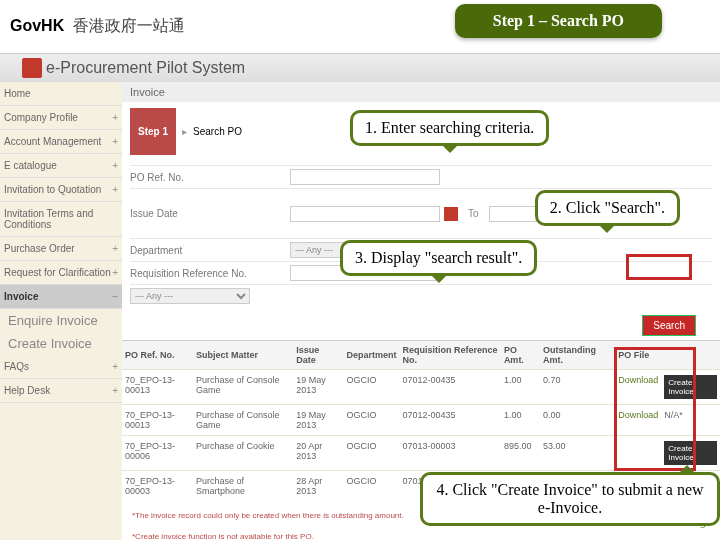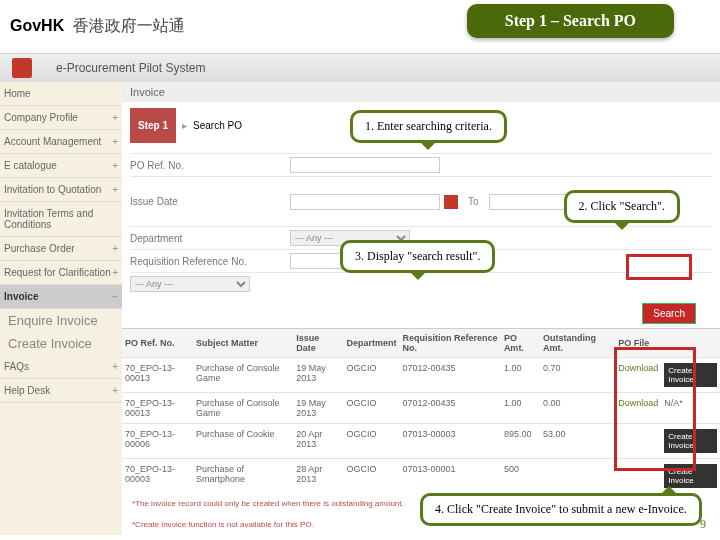--- a/index.html
+++ b/index.html
@@ -1,50 +1,50 @@
 <!DOCTYPE html>
 <html><head>
 <meta charset="utf-8">
 <style>
 * { margin:0; padding:0; box-sizing:border-box; font-family:Arial,sans-serif; }
 body { width:720px; height:540px; background:#fff; position:relative; overflow:hidden; }
 .header { padding:16px 10px; font-size:16px; color:#444; border-bottom:1px solid #ccc; }
 .header .gov { font-weight:bold; }
 .header .gov b { color:#000; }
 .header .cn { margin-left:4px; font-family:"Microsoft YaHei",sans-serif; }
-.step-badge { position:absolute; top:4px; right:46px; background:#4a6a0a; color:#fff; border:2px solid #4a6a0a; border-radius:10px; padding:6px 36px; font-size:16px; font-family:Georgia,serif; font-weight:bold; box-shadow:0 2px 4px rgba(0,0,0,.3); }
-.sysbar { background:linear-gradient(#eee,#ddd); padding:4px 12px; font-size:12px; color:#555; display:flex; align-items:center; gap:24px; }
+.step-badge { position:absolute; top:4px; right:58px; background:#4a6a0a; color:#fff; border:2px solid #4a6a0a; border-radius:10px; padding:6px 36px; font-size:16px; font-family:Georgia,serif; font-weight:bold; box-shadow:0 2px 4px rgba(0,0,0,.3); }
+.sysbar { background:linear-gradient(#eee,#ddd); padding:4px 22px; font-size:16px; color:#555; display:flex; align-items:center; gap:4px; }
 .sysbar .logo { width:20px; height:20px; background:#c0392b; border-radius:2px; display:inline-block; }
 .layout { display:flex; }
 .sidebar { width:122px; background:#f5f0e0; font-size:10px; color:#666; filter:blur(.3px); }
 .sidebar .item { padding:6px 4px; border-bottom:1px solid #ddd; position:relative; }
 .sidebar .item.active { background:#ccc; font-weight:bold; color:#333; }
 .sidebar .sub { padding:4px 8px; font-size:13px; color:#888; }
 .sidebar .plus { position:absolute; right:4px; top:6px; color:#999; }
 .main { flex:1; padding:0; filter:blur(.4px); }
 .tabbar { background:#eee; padding:4px 8px; font-size:11px; color:#666; }
 .crumb { padding:6px 8px; font-size:10px; display:flex; align-items:center; gap:6px; }
-.crumb .st { background:#b94a48; color:#fff; padding:12px 8px; font-weight:bold; }
+.crumb .st { background:#b94a48; color:#fff; padding:18px 8px; font-weight:bold; }
 .crumb .arrow { color:#999; }
 .form { padding:4px 8px; font-size:10px; color:#777; }
 .form .row { display:flex; align-items:center; padding:3px 0; border-top:1px solid #e8e8e8; }
 .form .lab { width:160px; }
 .form input[type=text] { border:1px solid #ccc; height:16px; width:150px; background:#fff; }
 .form select { border:1px solid #ccc; height:16px; width:120px; font-size:9px; color:#888; }
 .form .to { margin:16px 10px; color:#888; }
 .cal { width:14px; height:14px; background:#c0392b; display:inline-block; margin-left:4px; }
 .searchbar { text-align:right; padding:4px 24px; }
 .btn-red { background:#c62828; color:#fff; padding:4px 10px; font-size:10px; border:1px solid #22c55e; display:inline-block; cursor:pointer; }
 .tbl { width:100%; font-size:9px; color:#666; border-collapse:collapse; }
 .tbl th { text-align:left; padding:4px 3px; font-weight:bold; color:#555; background:#f4f4f4; border-top:1px solid #ccc; }
 .tbl td { padding:5px 3px; border-top:1px solid #e8e3d0; vertical-align:top; }
 .tbl .ci { background:#333; color:#fff; padding:3px 4px; font-size:8px; display:inline-block; }
 .tbl .dl { color:#5a7a1a;text-align:center; }
 .footnote { font-size:8px; color:#b94a48; padding:6px 10px; }
-.callout { position:absolute; background:#fff; border:3px solid #5a7a1a; border-radius:10px; padding:6px 12px; font-family:Georgia,serif; font-size:12px; text-align:center; z-index:50; }
+.callout { position:absolute; background:#fff; border:3px solid #5a7a1a; border-radius:10px; padding:6px 12px; font-family:Georgia,serif; font-size:16px; text-align:center; z-index:50; }
 .callout::after { content:""; position:absolute; width:0; height:0; border:10px solid transparent; }
 .co1 { top:110px; left:350px; } .co1::after { border-top-color:#5a7a1a; bottom:-20px; left:50%; margin-left:-10px; }
 .co2 { top:190px; right:40px; } .co2::after { border-top-color:#5a7a1a; bottom:-20px; left:50%; margin-left:-10px; }
 .co3 { top:240px; left:340px; } .co3::after { border-top-color:#5a7a1a; bottom:-20px; left:50%; margin-left:-10px; }
 .co4 { bottom:14px; left:420px; } .co4::after { border-bottom-color:#5a7a1a; top:-20px; right:20px; }
 .redbox { position:absolute; border:3px solid #c62828; z-index:40; pointer-events:none; }
 .rb1 { top:254px; right:28px; width:66px; height:26px; }
 .rb2 { top:347px; right:24px; width:82px; height:124px; }
 .pagenum { position:absolute; bottom:8px; right:14px; font-family:Georgia,serif; font-size:12px; color:#5a7a1a; }
 </style>

